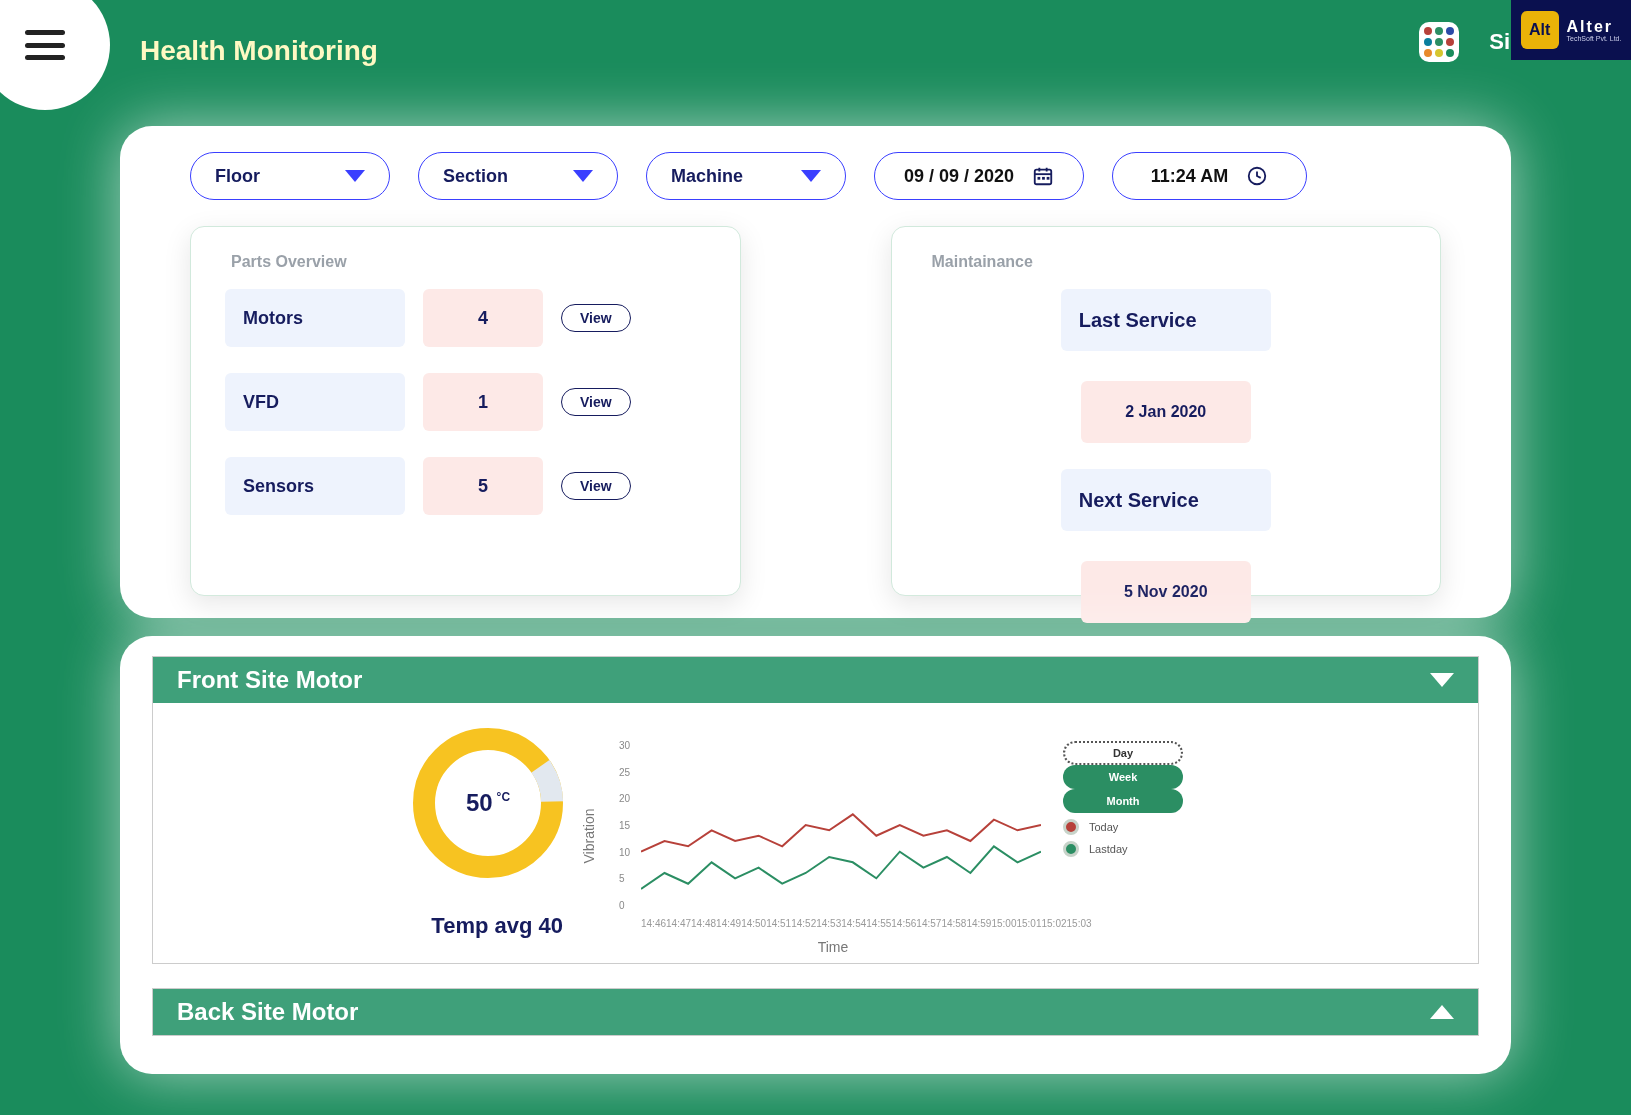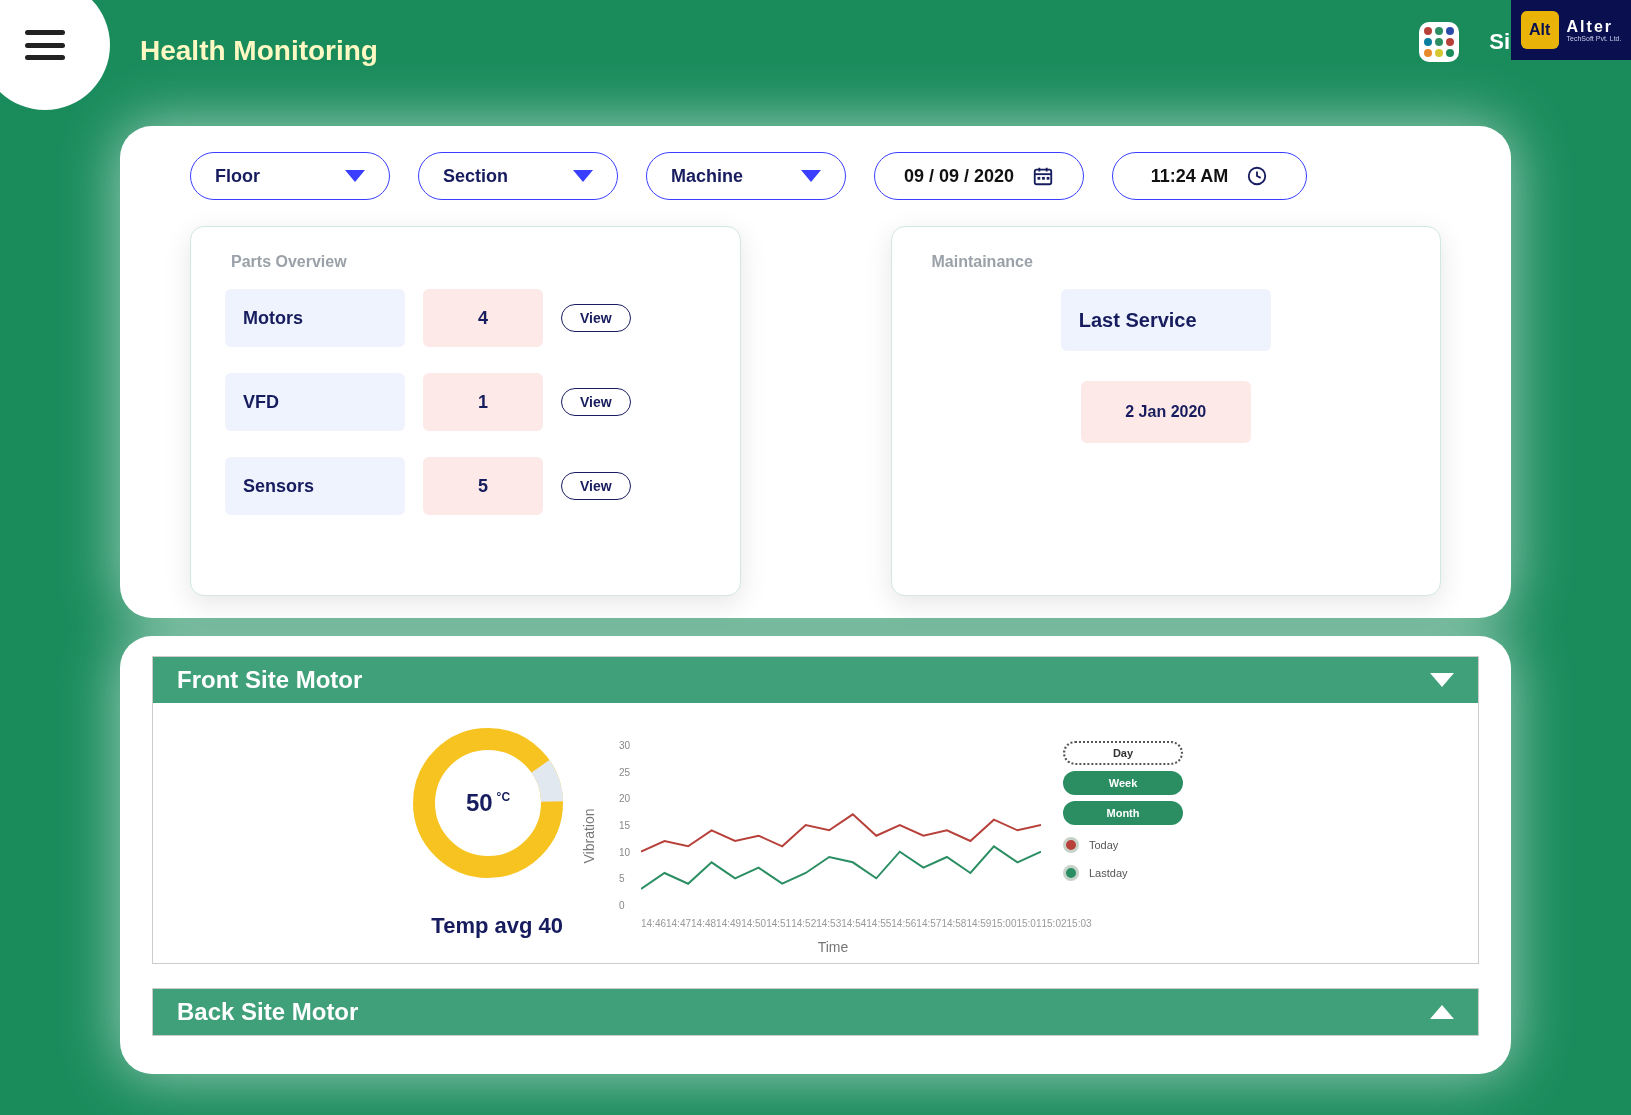--- a/index.html
+++ b/index.html
@@ -78,21 +78,21 @@
   .temp-avg{margin-top:35px;font-weight:800;color:var(--navy);font-size:22px;}
 
   
   .chart-wrap{flex:1;display:flex;gap:20px;align-items:flex-start;padding-top:6px;}
   .chart{position:relative;width:420px;height:190px;}
   .ylabel{position:absolute;left:-34px;top:50%;transform:translate(-50%,-50%) rotate(-90deg);font-size:14px;color:#777;}
   .xlabel{position:absolute;bottom:-24px;left:50%;transform:translateX(-50%);font-size:14px;color:#777;}
   .ytick{position:absolute;left:-4px;font-size:10px;color:#888;transform:translateY(-50%);}
   .xtick-row{position:absolute;bottom:2px;left:18px;right:0;display:flex;justify-content:space-between;font-size:10px;color:#999;}
   .chart svg{position:absolute;left:18px;top:4px;}
-  .legend-col{display:flex;flex-direction:column;gap:6px;width:120px;}
+  .legend-col{display:flex;flex-direction:column;width:120px;}
   .scope{height:24px;border-radius:999px;display:flex;align-items:center;justify-content:center;font-size:11px;font-weight:700;cursor:pointer;}
   .scope.day{background:#fff;border:2px dotted #555;color:#333;}
   .scope.on{background:#2b8e63;color:#fff;}
   .legend-item{display:flex;align-items:center;gap:10px;font-size:11px;color:#555;margin-top:6px;}
   .legend-item .dot{width:16px;height:16px;border-radius:50%;border:3px solid #c7d3c9;}
   .legend-item .dot.red{background:#b7413a;}
   .legend-item .dot.green{background:#2b8e63;}
 
   .icon-img{width:22px;height:22px;}
 </style>
@@ -186,20 +186,22 @@
     </div>
 
     <div class="card" style="max-width:560px">
       <h4>Maintainance</h4>
       <div class="row-set">
         <div class="maint-row">
           <div class="maint-label">Last Service</div>
           <div class="maint-val">2 Jan 2020</div>
         </div>
         <div class="maint-row">
+          <div class="maint-label">Next Service</div>
+          <div class="maint-val">5 Nov 2020</div>
         </div>
       </div>
     </div>
   </div>
 </div>
 
 <div class="panel bottom">
 
   <div class="accordion">
     <div class="acc-header">

